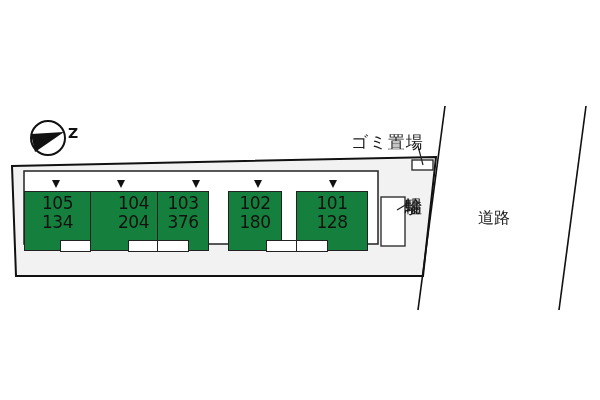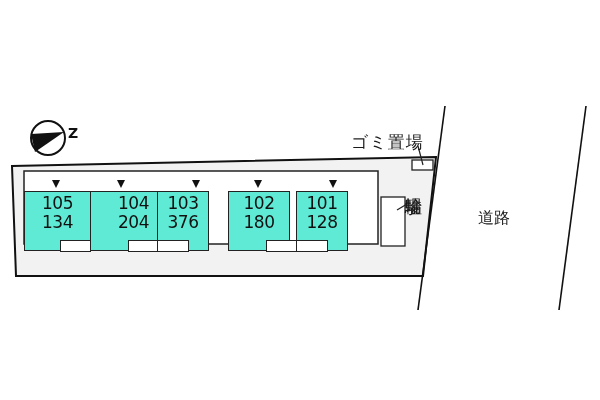--- a/index.html
+++ b/index.html
@@ -1,20 +1,20 @@
 <!DOCTYPE html>
 <html><head>
 <meta charset="utf-8">
 <style>
   html, body { margin: 0; padding: 0; background: #ffffff; }
   body { width: 600px; height: 400px; position: relative; overflow: hidden;
          font-family: "DejaVu Sans", "Liberation Sans", sans-serif; color: #111; }
   #canvas { position: absolute; left: 0; top: 0; width: 600px; height: 400px; }
   .label { position: absolute; white-space: nowrap; color: #1a1a1a; }
-  .unit { position: absolute; top: 191px; height: 60px; background: #5eead4;
+  .unit { position: absolute; top: 191px; height: 60px; background: #15803d;
           border: 1.5px solid #222; box-sizing: border-box; }
   .unit .nums { position: absolute; left: 0; right: 0; top: 2px; text-align: center;
                 font-size: 17px; line-height: 19px; letter-spacing: -0.5px; color: #111; }
   .unit .entry { position: absolute; bottom: -1.5px; height: 12px; background: #fff;
                  border: 1.5px solid #222; box-sizing: border-box; }
   .arrow { position: absolute; top: 180px; width: 0; height: 0;
            border-left: 4.5px solid transparent; border-right: 4.5px solid transparent;
            border-top: 8px solid #111; }
   .vert { writing-mode: vertical-rl; text-orientation: upright; letter-spacing: 0px; }
 </style>
@@ -68,29 +68,29 @@
   </div>
 
   <div class="unit" style="left:157px;width:52px;">
     <div class="nums">
       <div>103</div>
       <div>376</div>
     </div>
     <div class="entry" style="left:-1.5px;width:32px;"></div>
   </div>
 
-  <div class="unit" style="left:228px;width:62px;">
+  <div class="unit" style="left:228px;width:54px;">
     <div class="nums">
       <div>102</div>
       <div>180</div>
     </div>
     <div class="entry" style="left:37px;width:32px;"></div>
   </div>
 
-  <div class="unit" style="left:296px;width:52px;">
+  <div class="unit" style="left:296px;width:72px;">
     <div class="nums">
       <div>101</div>
       <div>128</div>
     </div>
     <div class="entry" style="left:-1.5px;width:32px;"></div>
   </div>
 
   <div class="label" style="left:351px;top:131px;font-size:17px;letter-spacing:1px;">ゴミ置場</div>
 
   <div class="label vert" style="left:404px;top:184px;font-size:17px;line-height:20px;">駐輪場</div>

